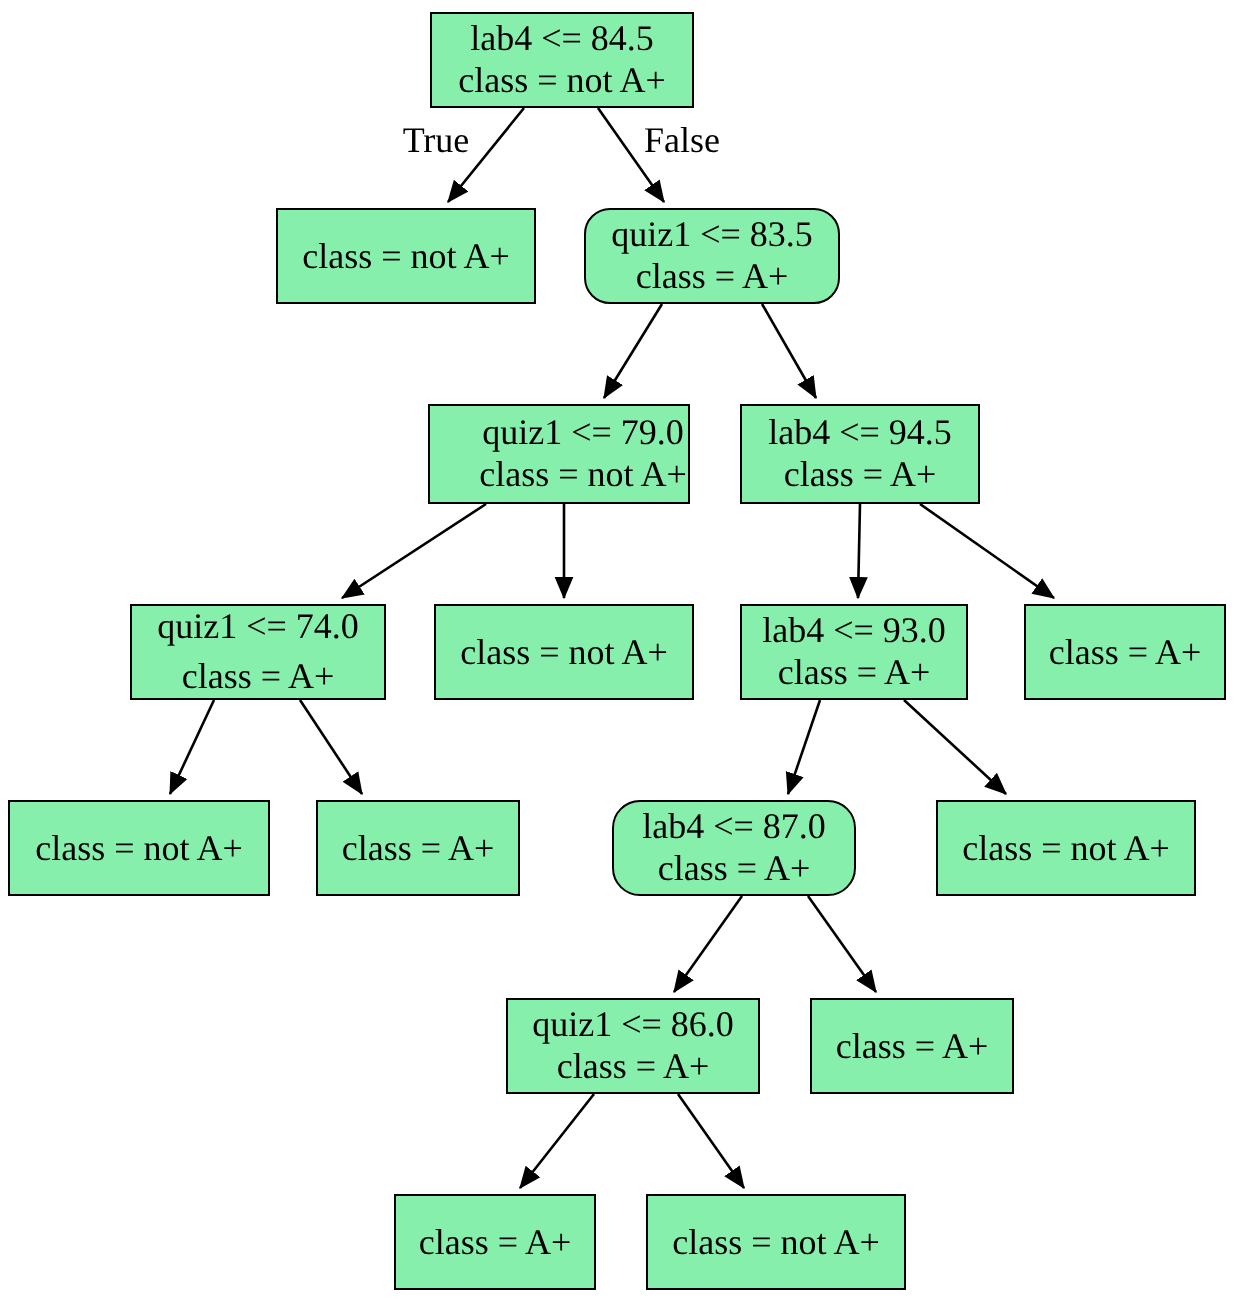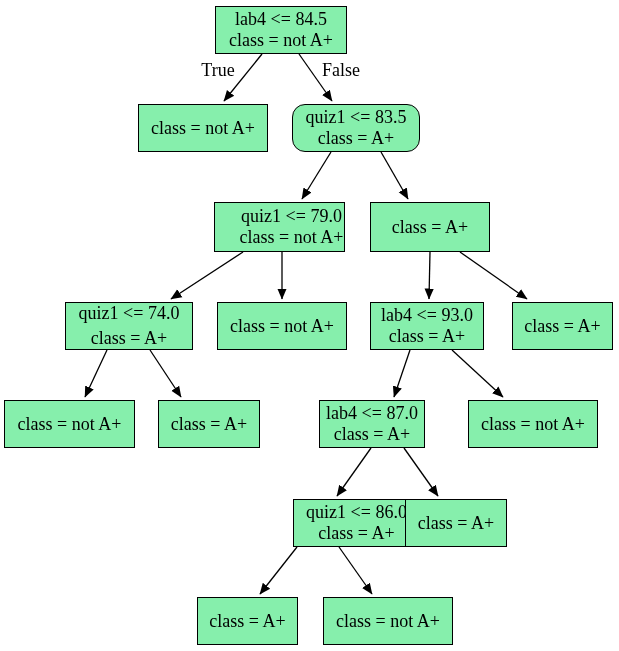--- a/index.html
+++ b/index.html
@@ -54,23 +54,23 @@
   .n-2l   {left:138px; top:104px; width:130px;}
   .n-2r   {left:292px; top:104px; width:128px;border-radius:13px;}
   .n-3l   {left:214px; top:202px; width:131px; height:50px;padding-left:24px;}
   .n-3r   {left:370px; top:202px; width:120px; height:50px;}
   .n-4a   {left:65px;  top:302px; width:128px;justify-content:space-between;}
   .n-4b   {left:217px; top:302px; width:130px;}
   .n-4c   {left:370px; top:302px; width:114px;}
   .n-4d   {left:512px; top:302px; width:101px;}
   .n-5a   {left:4px;   top:400px; width:131px;}
   .n-5b   {left:158px; top:400px; width:102px;}
-  .n-5c   {left:319px; top:400px; width:106px;}
+  .n-5c   {left:306px; top:400px; width:122px;border-radius:14px;}
   .n-5d   {left:468px; top:400px; width:130px;}
-  .n-6a   {left:253px; top:499px; width:127px;margin-left:40px;}
+  .n-6a   {left:253px; top:499px; width:127px;}
   .n-6b   {left:405px; top:499px; width:102px;}
   .n-7a   {left:197px; top:597px; width:101px;}
   .n-7b   {left:323px; top:597px; width:130px;}
   .lbl-true  {left:196px; top:61px; width:44px;}
   .lbl-false {left:316px; top:61px; width:50px;}
 </style>
 </head>
 <body>
 
 <div class="canvas">
@@ -115,20 +115,21 @@
     <span>quiz1 &lt;= 83.5</span>
     <span>class = A+</span>
   </div>
 
   <div class="node n-3l">
     <span>quiz1 &lt;= 79.0</span>
     <span>class = not A+</span>
   </div>
 
   <div class="node n-3r">
+    <span>lab4 &lt;= 94.5</span>
     <span>class = A+</span>
   </div>
 
   <div class="node n-4a">
     <span>quiz1 &lt;= 74.0</span>
     <span>class = A+</span>
   </div>
 
   <div class="node n-4b">
     <span>class = not A+</span>

